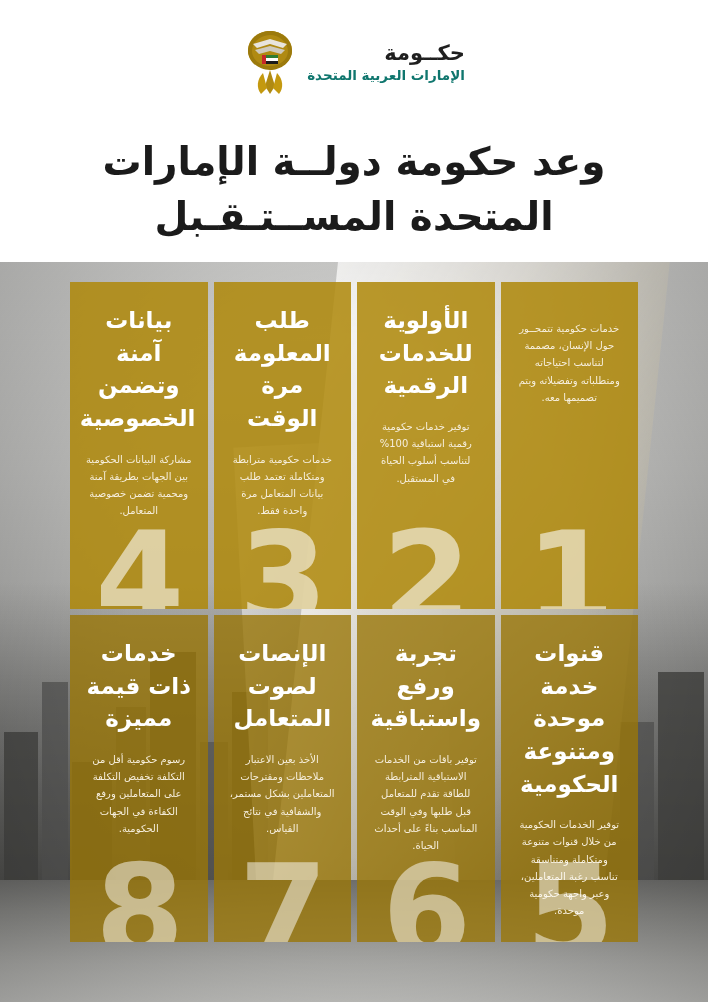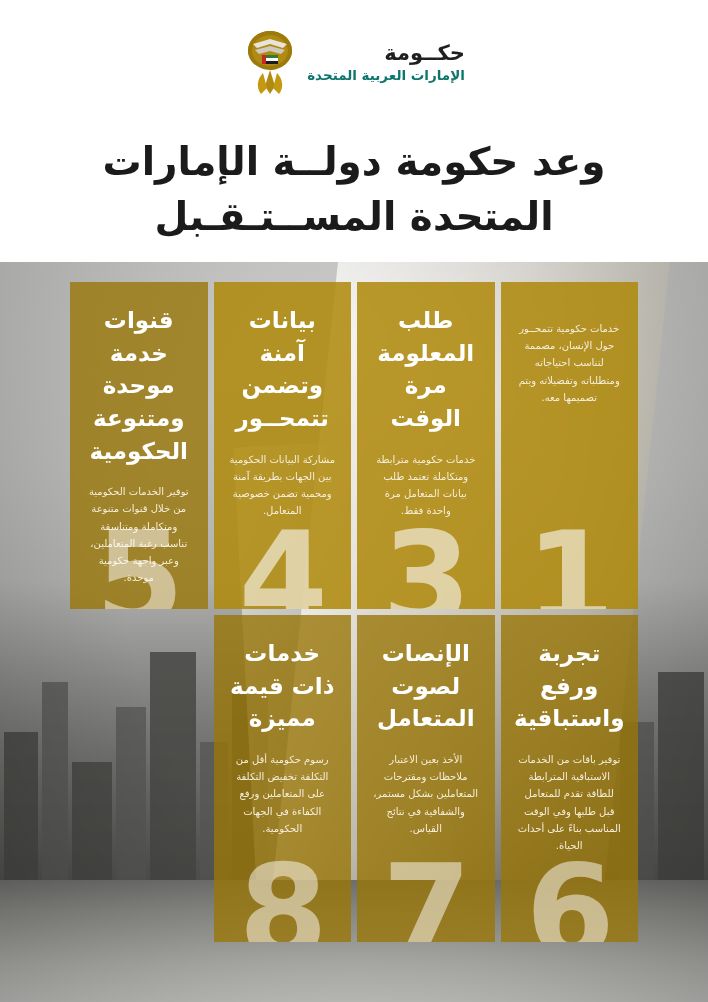--- a/index.html
+++ b/index.html
@@ -218,36 +218,45 @@
     <div class="vignette"></div>
   </div>
 
   <div class="grid">
 
     <div class="card">
       <p>خدمات حكومية تتمحــور حول الإنسان، مصممة لتناسب احتياجاته ومتطلباته وتفضيلاته ويتم تصميمها معه.</p>
       <div class="num">1</div>
     </div>
 
+    <div class="card">
+      <h3>
+        <span>الأولوية</span><br>
+        <span>للخدمات</span><br>
+        <span>الرقمية</span>
+      </h3>
+      <p>توفير خدمات حكومية رقمية استباقية 100% لتناسب أسلوب الحياة في المستقبل.</p>
+      <div class="num">2</div>
+    </div>
 
     <div class="card">
       <h3>
         <span>طلب</span><br>
         <span>المعلومة</span><br>
         <span>مرة الوقت</span>
       </h3>
       <p>خدمات حكومية مترابطة ومتكاملة تعتمد طلب بيانات المتعامل مرة واحدة فقط.</p>
       <div class="num">3</div>
     </div>
 
     <div class="card">
       <h3>
         <span>بيانات آمنة</span><br>
         <span>وتضمن</span><br>
-        <span>تتمحــور</span>
+        <span>الخصوصية</span>
       </h3>
       <p>مشاركة البيانات الحكومية بين الجهات بطريقة آمنة ومحمية تضمن خصوصية المتعامل.</p>
       <div class="num">4</div>
     </div>
 
     <div class="card dim r2">
       <h3>
         <span>قنوات خدمة</span><br>
         <span>موحدة</span><br>
         <span>ومتنوعة</span><br>

